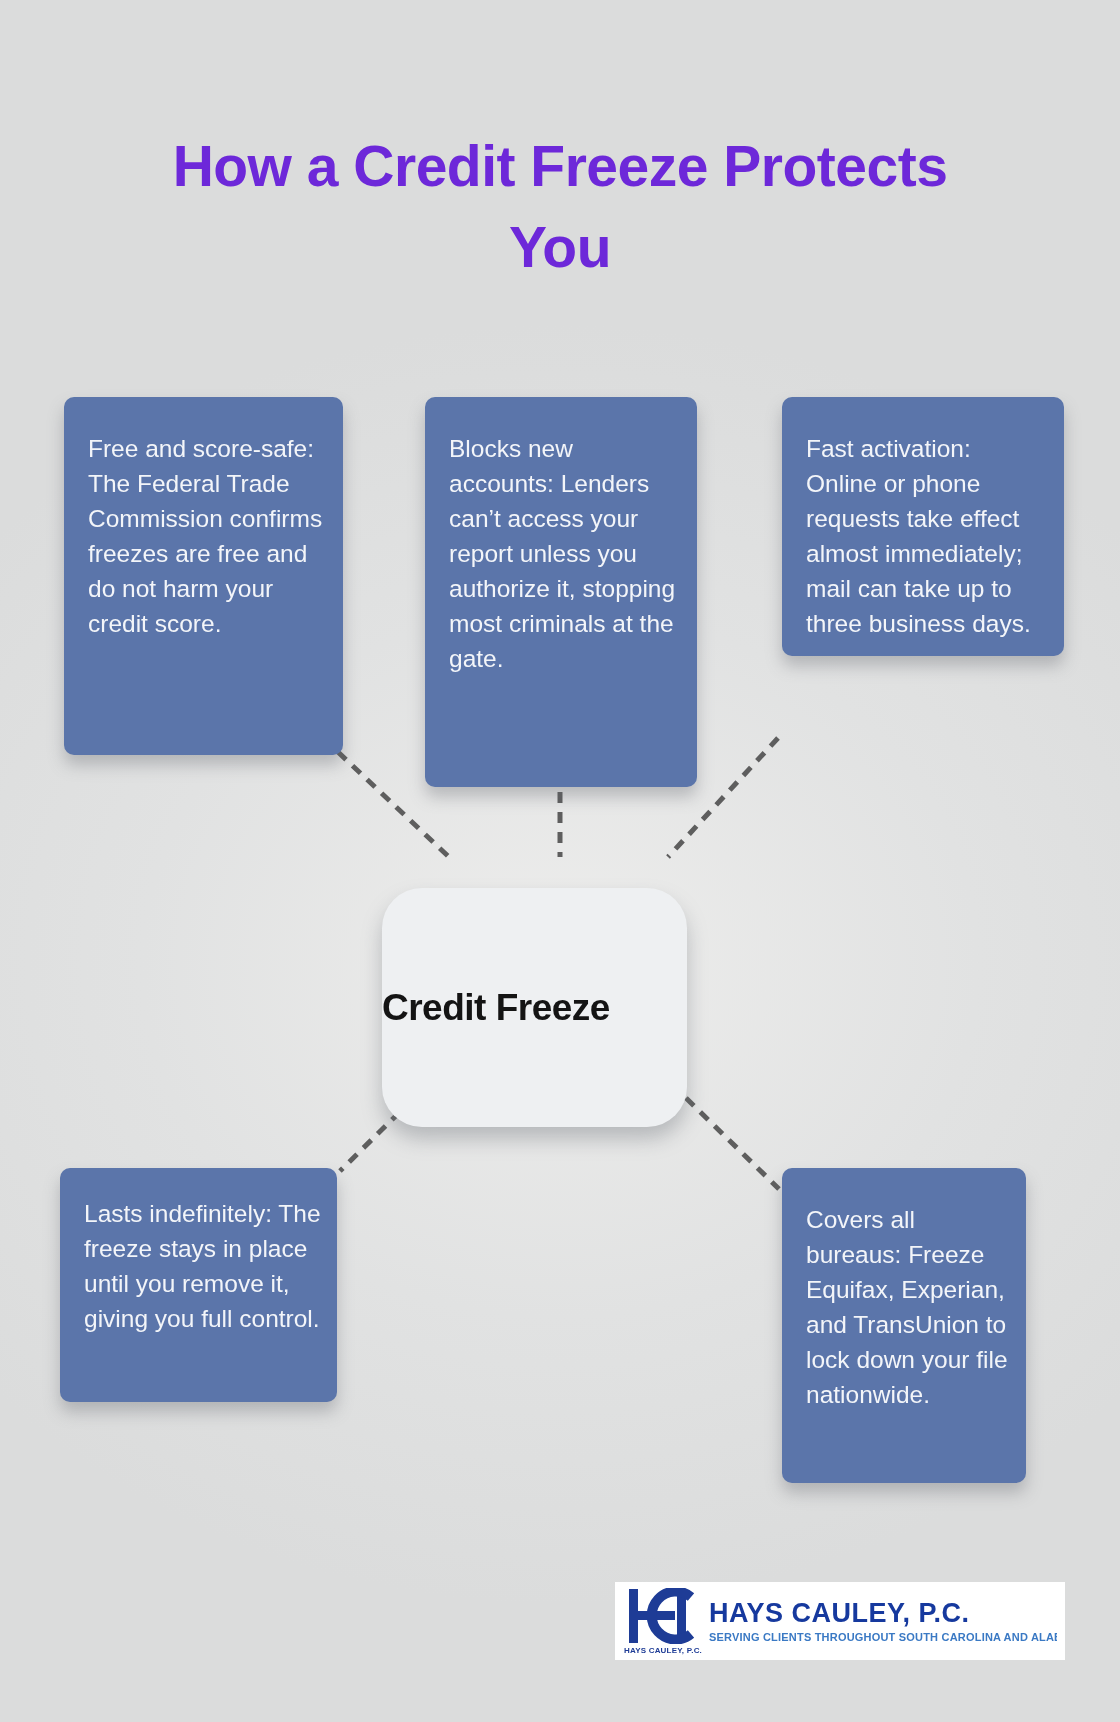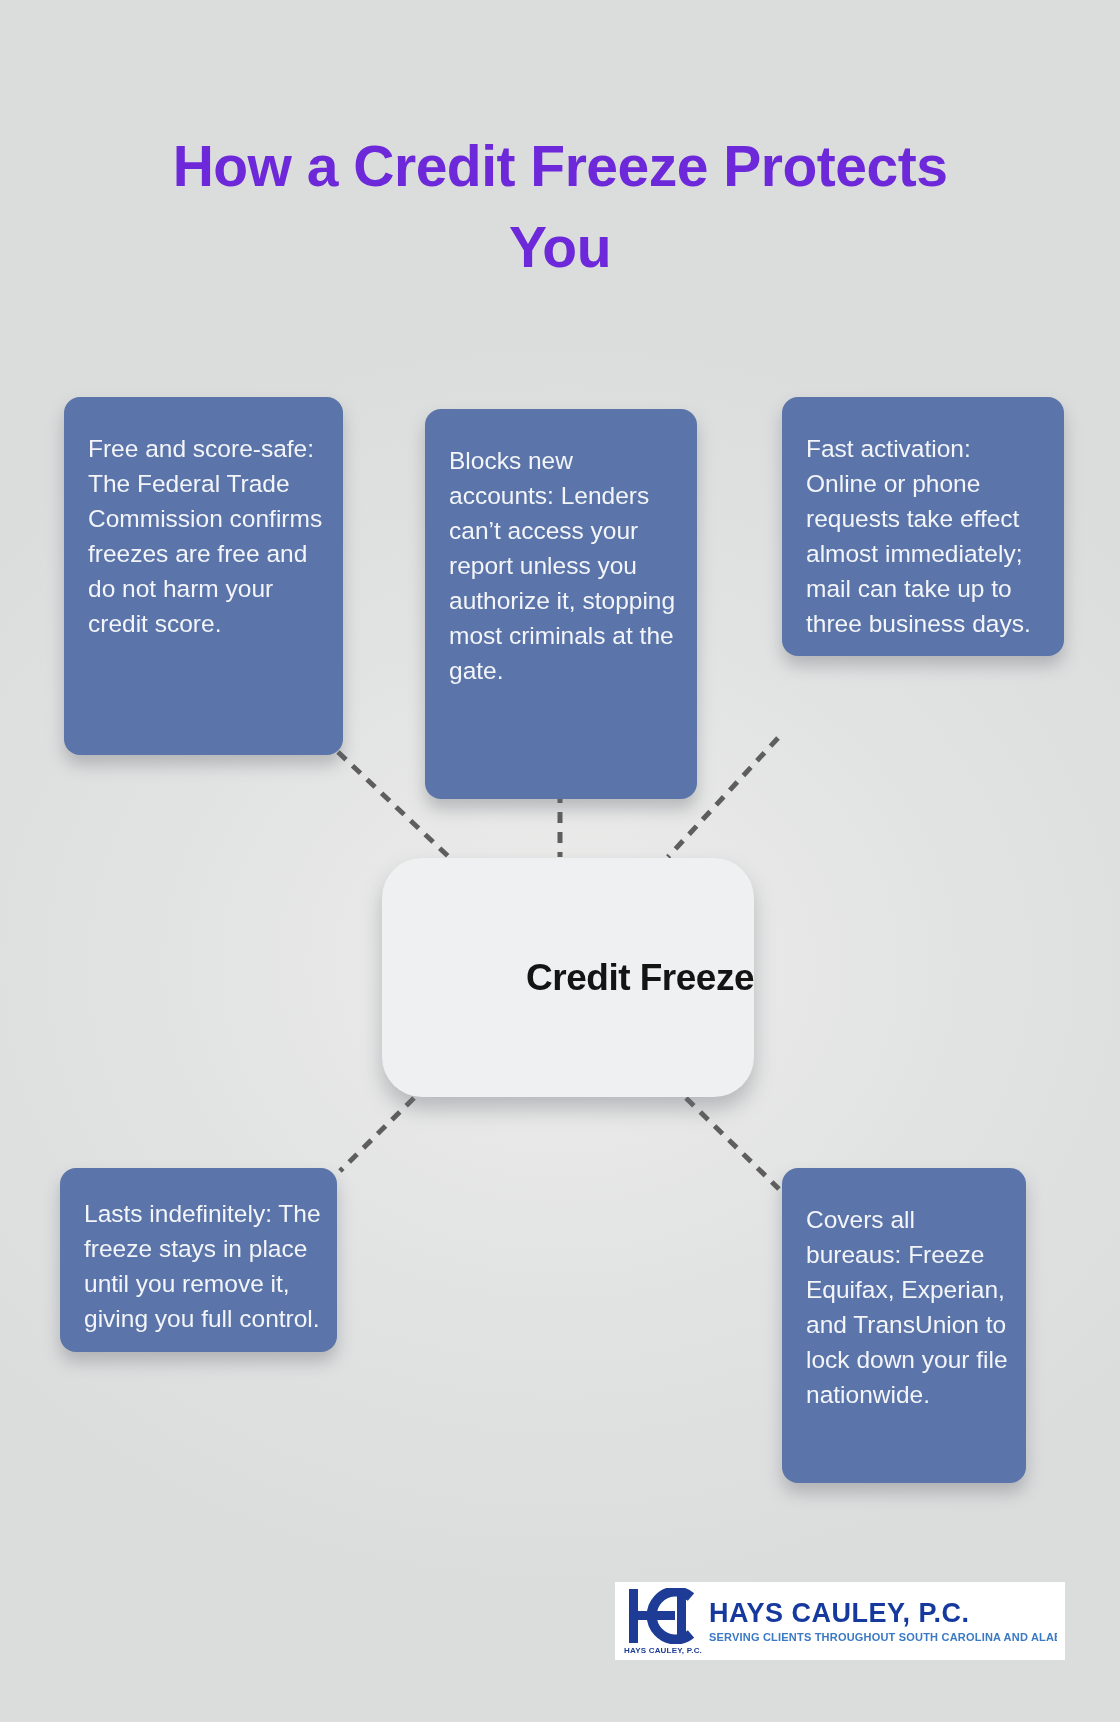--- a/index.html
+++ b/index.html
@@ -22,35 +22,35 @@
   .title{
     position:absolute;top:88px;left:50%;transform:translateX(-50%);
     width:880px;text-align:center;
     font-size:57px;font-weight:800;line-height:1.42;letter-spacing:-0.5px;
     color:#6d28d9;
   }
   .node{
     position:absolute;box-sizing:border-box;
     background:var(--node_fill);
     color:var(--node_text);
-    border-radius:16px;
+    border-radius:10px;
     padding:34px 16px 0 24px;
     font-size:24.5px;line-height:35px;font-weight:400;
     box-shadow:0 10px 16px rgba(96,101,110,0.35);
   }
   .node-1{left:64px;top:397px;width:279px;height:358px;}
-  .node-2{left:425px;top:397px;width:272px;height:390px;margin-top:12px;}
+  .node-2{left:425px;top:397px;width:272px;height:390px;}
   .node-3{left:782px;top:397px;width:282px;height:259px;}
-  .node-4{left:60px;top:1168px;width:277px;height:184px;padding-top:28px;}
+  .node-4{left:60px;top:1168px;width:277px;height:234px;padding-top:28px;}
   .node-5{left:782px;top:1168px;width:244px;height:315px;}
   .center-node{
-    position:absolute;left:382px;top:858px;width:372px;height:239px;
+    position:absolute;left:382px;top:888px;width:305px;height:239px;
     background:var(--center_fill);border-radius:40px;
     box-shadow:0 12px 20px rgba(110,115,122,0.4);
-    display:flex;align-items:center;justify-content:flex-end;
+    display:flex;align-items:center;justify-content:flex-start;
   }
   .center-node .label{
     font-size:37px;font-weight:700;color:var(--center_text);letter-spacing:-0.5px;
   }
   svg.connectors{position:absolute;left:0;top:0;pointer-events:none;}
   .footer-bar{
     position:absolute;left:615px;top:1582px;width:450px;height:78px;
     background:#ffffff;display:flex;align-items:center;box-sizing:border-box;
     padding:4px 8px 4px 6px;
   }

